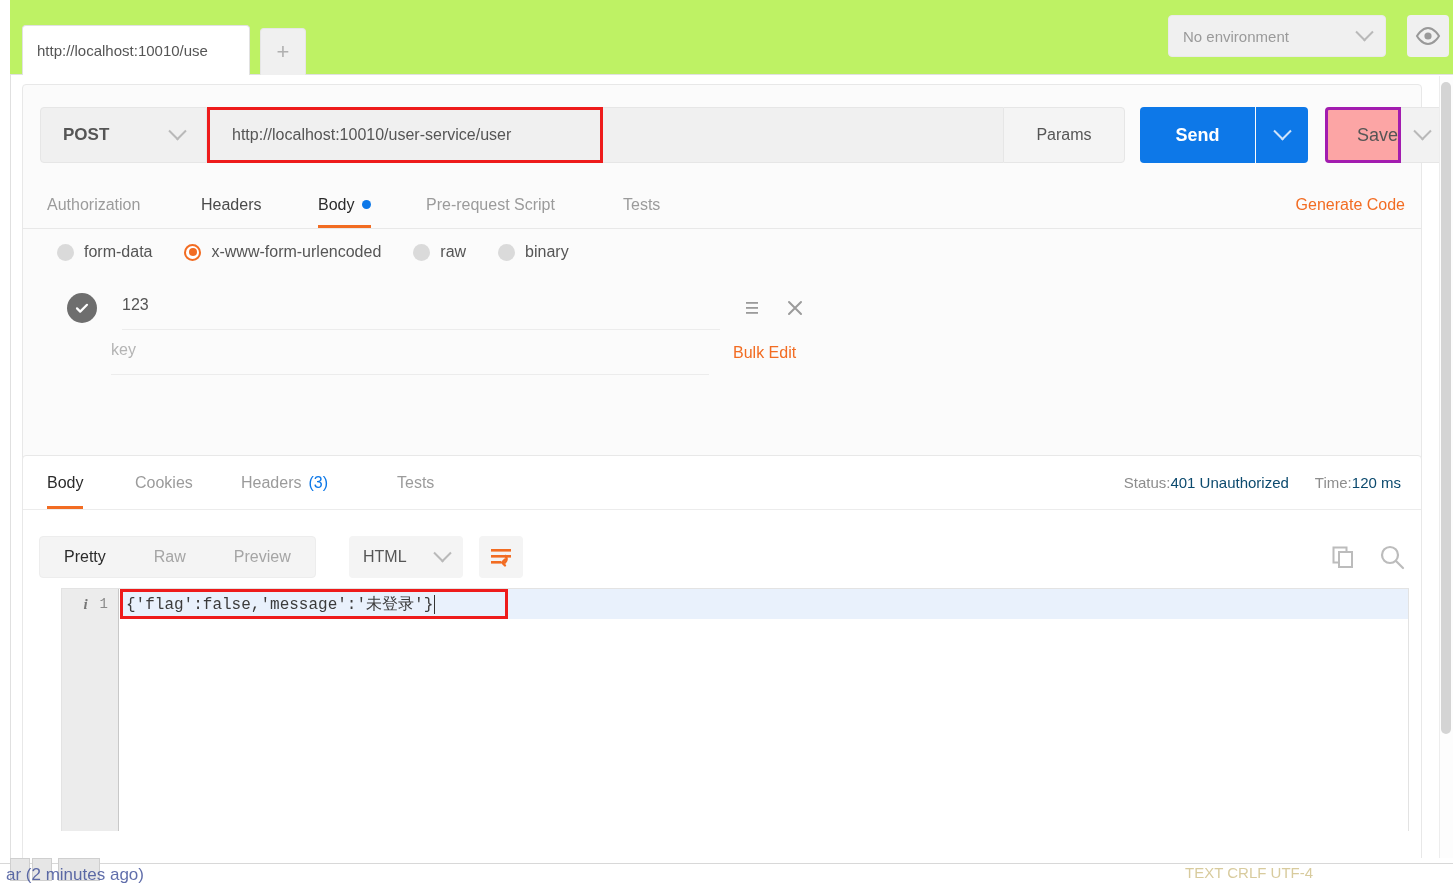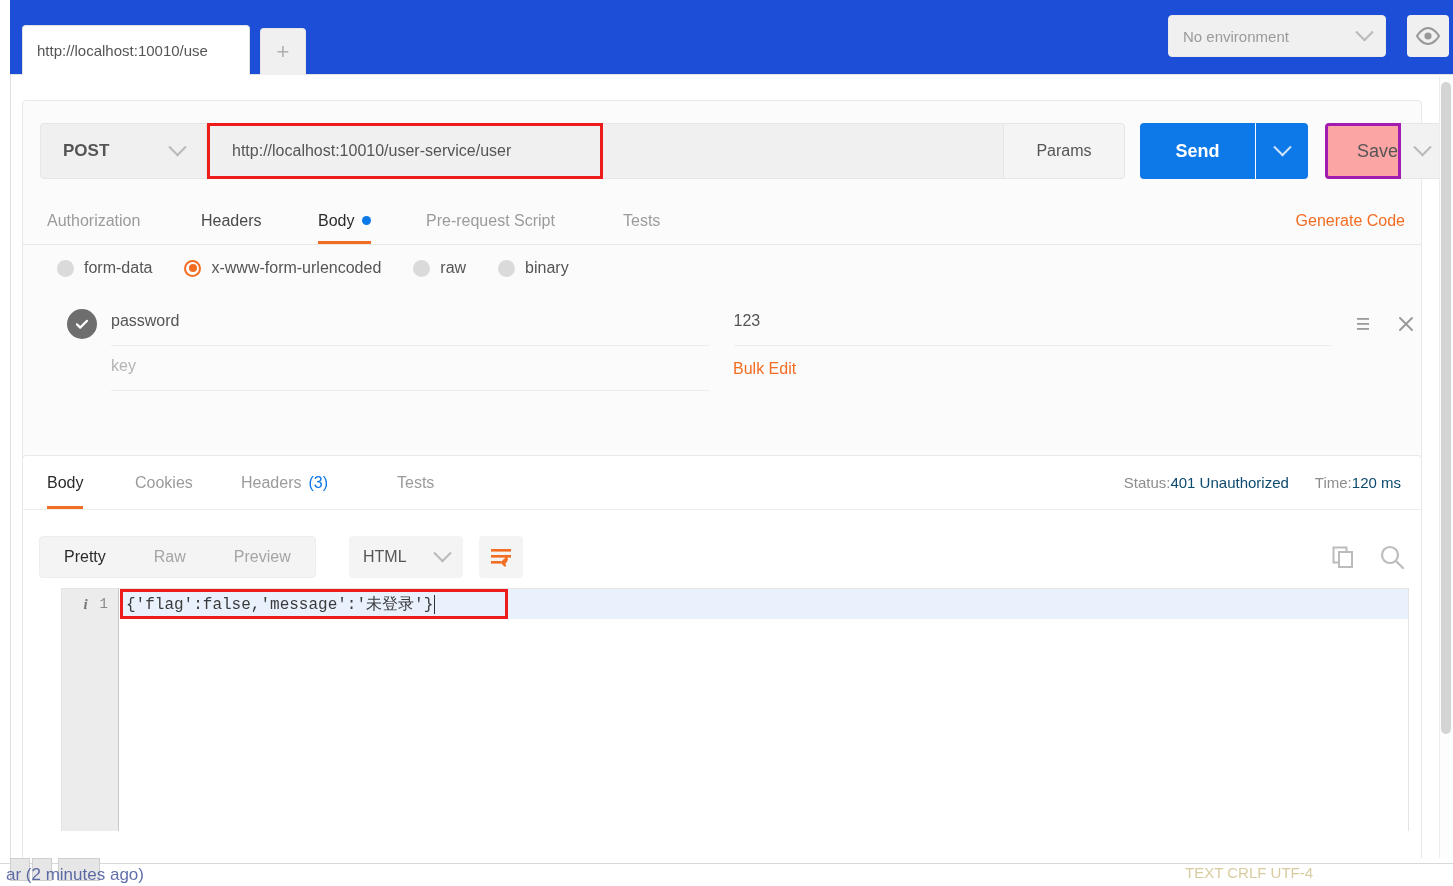--- a/index.html
+++ b/index.html
@@ -24,21 +24,21 @@
     width: 10px; height: 886px;
     background: #ffffff;
     border-right: 1px solid #e0e0e0;
   }
 
   
   .tabstrip {
     position: absolute;
     left: 10px; top: 0;
     width: 1443px; height: 75px;
-    background: #1d4ed8;
+    background: #bef264;
     border-bottom: 1px solid #e1e1e1;
     box-sizing: border-box;
   }
   .req-tab {
     position: absolute;
     left: 12px; top: 25px;
     width: 228px; height: 50px;
     background: #ffffff;
     border: 1px solid #e1e1e1;
     border-bottom: none;
@@ -105,21 +105,20 @@
 
   
   .req-panel {
     position: absolute;
     left: 22px; top: 84px;
     width: 1400px; height: 430px;
     background: #fbfbfb;
     border: 1px solid #e8e8e8;
     border-radius: 4px;
     box-sizing: border-box;
-    margin-top: 16px;
   }
   .url-row {
     position: absolute;
     left: 17px; top: 22px;
     width: 1365px; height: 56px;
   }
   .method-box {
     position: absolute;
     left: 0; top: 0;
     width: 167px; height: 56px;
@@ -689,23 +688,20 @@
   </div>
 
   <div class="kv-table">
 
 
     <div class="kv-row">
       <span class="kv-check">
         <svg width="16" height="16" viewBox="0 0 16 16">
           <path d="M3 8.4l3.2 3.2L13 4.8" fill="none" stroke="#fff" stroke-width="2.2" stroke-linecap="round" stroke-linejoin="round"></path>
         </svg>
-      </span>
-      <span class="kv-key">
-        <span>password</span>
       </span>
       <span class="kv-val">
         <span>123</span>
       </span>
       <span class="kv-actions">
         <svg width="16" height="16" viewBox="0 0 16 16">
           <rect x="2" y="2" width="12" height="1.8" fill="#9b9b9b"></rect>
           <rect x="2" y="7" width="12" height="1.8" fill="#9b9b9b"></rect>
           <rect x="2" y="12" width="12" height="1.8" fill="#9b9b9b"></rect>
         </svg>

